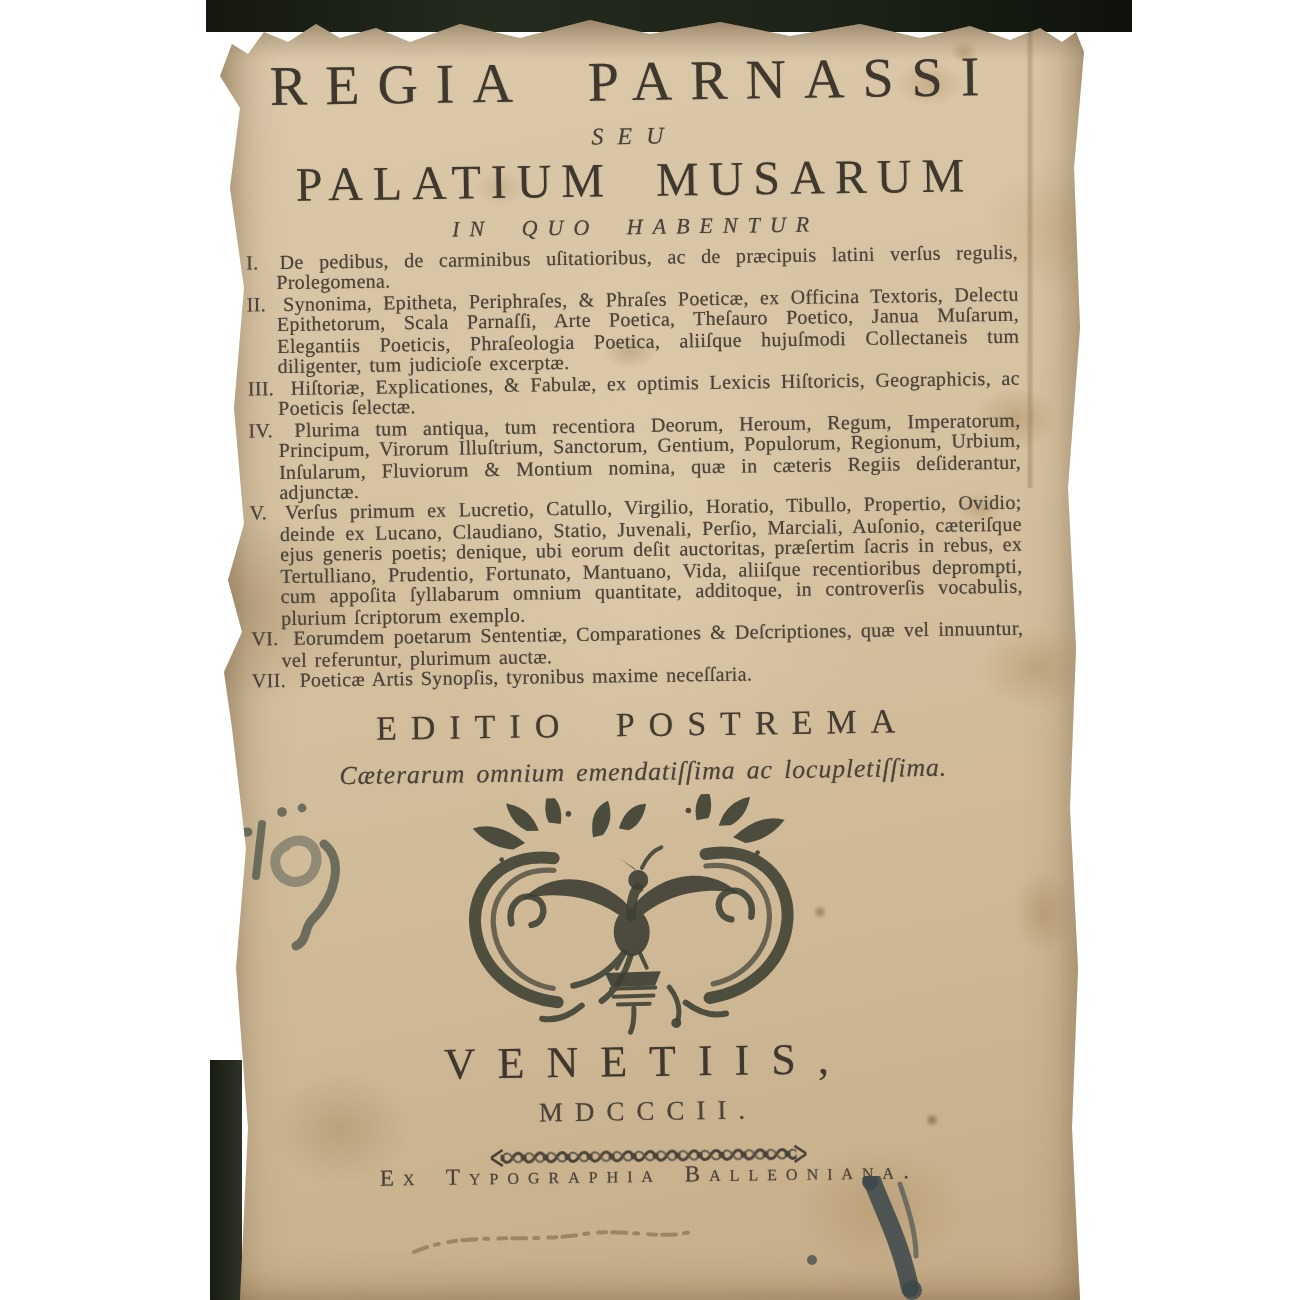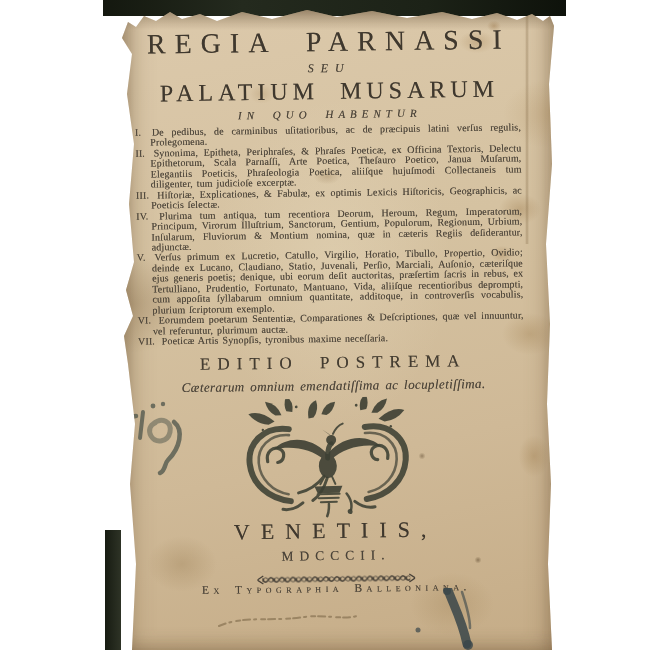--- a/index.html
+++ b/index.html
@@ -13,21 +13,21 @@
   .binding-top{
     position:absolute;left:103px;top:0;width:463px;height:16px;
     background:linear-gradient(90deg,#14180f,#242a1e 30%,#1c2217 70%,#0e120b);
   }
   .binding-left{
     position:absolute;left:105px;top:530px;width:16px;height:120px;
     background:linear-gradient(90deg,#171b12,#2e3326);
   }
   
   .page{
-    position:absolute;left:122px;top:4px;width:432px;height:646px;
+    position:absolute;left:110px;top:4px;width:432px;height:646px;
     background:
       radial-gradient(160px 220px at 210px 260px, rgba(238,226,199,.30), rgba(238,226,199,0) 75%),
       linear-gradient(168deg,#dcc9ab 0%,#d5c2a1 38%,#cfb997 68%,#c5ac87 100%);
     box-shadow:
       inset 0 14px 18px -8px rgba(105,80,50,.45),
       inset 16px 0 24px -10px rgba(100,76,48,.55),
       inset -16px 0 22px -10px rgba(110,85,55,.45),
       inset 0 -12px 20px -10px rgba(105,80,50,.30);
     clip-path:polygon(
       0px 34px,6px 18px,14px 23px,22px 12px,34px 17px,48px 8px,60px 15px,78px 10px,

